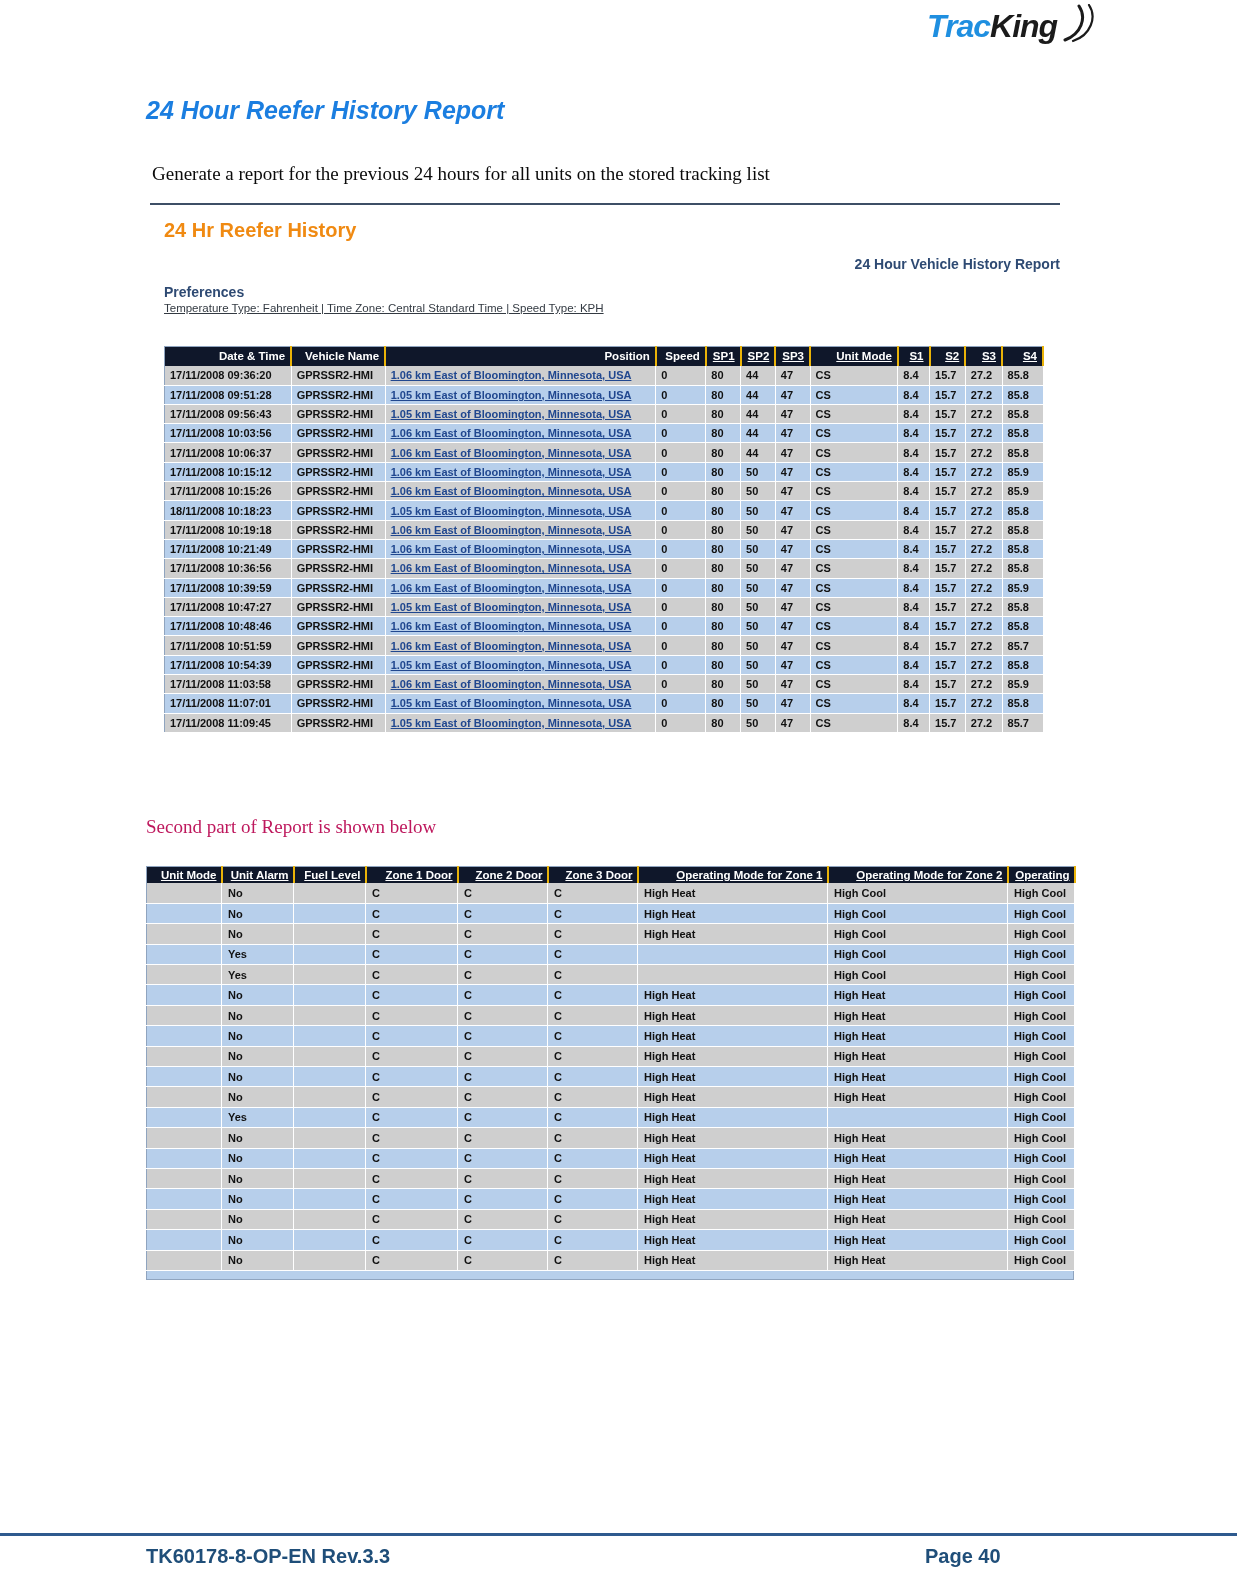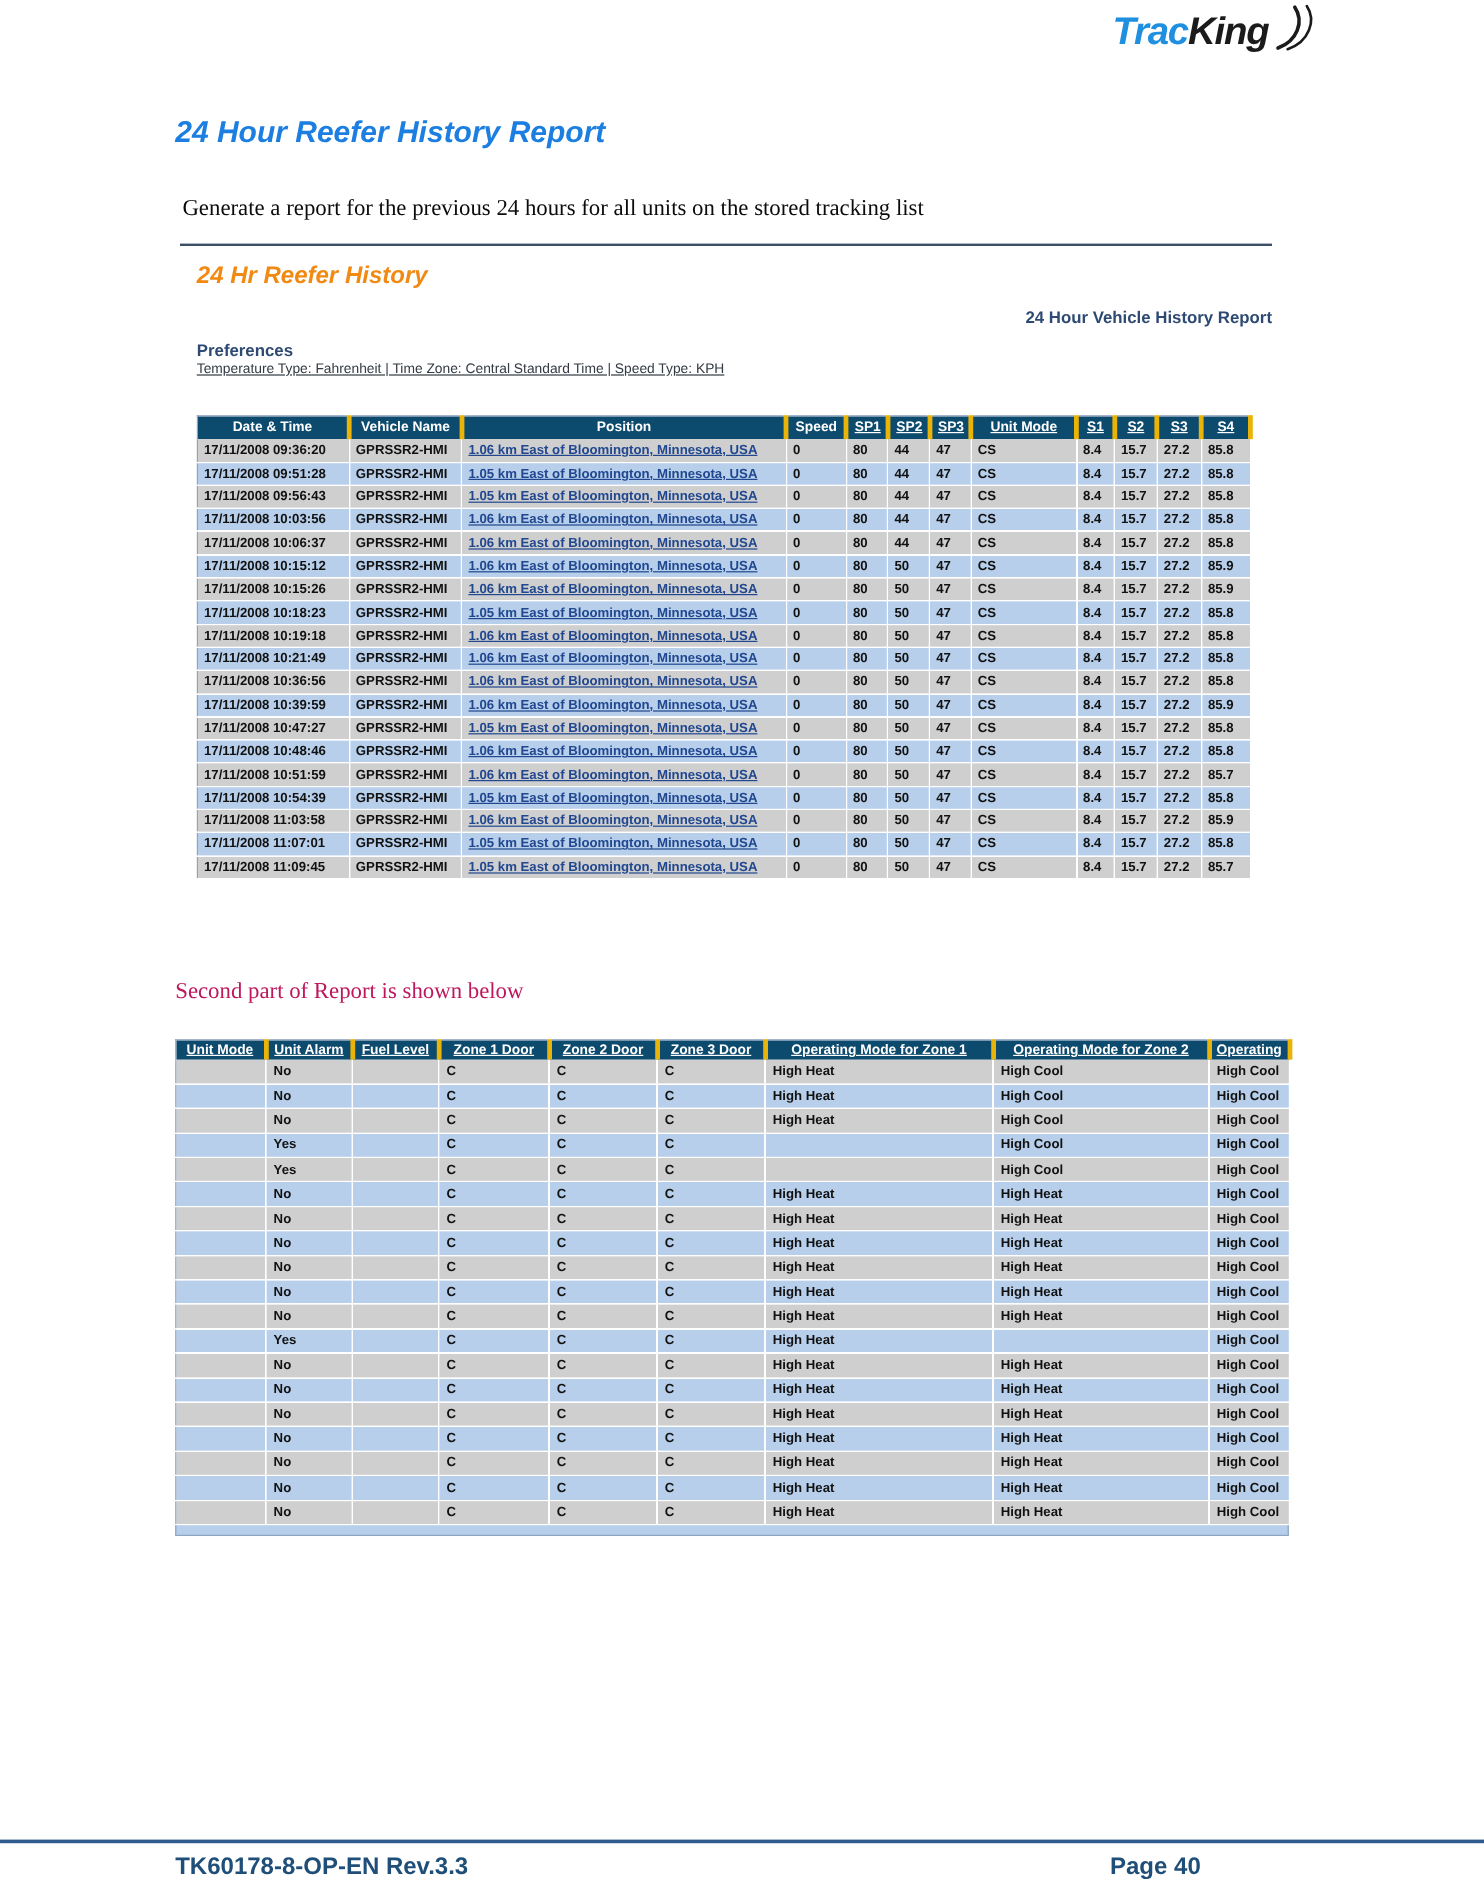--- a/index.html
+++ b/index.html
@@ -56,21 +56,20 @@
     position:absolute; left:150px; top:203px;
     width:910px; height:595px;
     background:#ffffff;
     border-top:2px solid #3d4f66;
     padding:8px 0 0 14px;
   }
   .rep-h1{
     font-family:"Liberation Sans", sans-serif;
     font-size:20px; font-weight:bold; color:#f08a12;
     margin:6px 0 0 0;
-    font-style:italic;
   }
   .rep-h2{
     font-family:"Liberation Sans", sans-serif;
     font-size:14px; font-weight:bold; color:#2e4a73;
     margin:14px 0 0 0;
     text-align:right;
   }
   .rep-h3{
     font-family:"Liberation Sans", sans-serif;
     font-size:14px; font-weight:bold; color:#2e4a73;
@@ -84,27 +83,27 @@
   }
 
   
   table.rpt{
     border-collapse:collapse;
     table-layout:fixed;
     font-family:"Liberation Sans", sans-serif;
     border:1px solid #8fa4bf;
   }
   table.rpt th{
-    background:#0c4a6e;
+    background:#0f172a;
     color:#ffffff;
     font-size:11.5px;
     font-weight:bold;
-    text-align:center;
+    text-align:right;
     padding:3px 5px;
-    border-right:4px solid #eab308;
+    border-right:2px solid #eab308;
     white-space:nowrap;
   }
   table.rpt th span.ul{ text-decoration:underline; }
   table.rpt td{
     font-size:11px;
     font-weight:bold;
     color:#111111;
     padding:2px 5px;
     border-right:1px solid #ffffff;
     border-bottom:1px solid #ffffff;
@@ -305,21 +304,21 @@
           <td>80</td>
           <td>50</td>
           <td>47</td>
           <td>CS</td>
           <td>8.4</td>
           <td>15.7</td>
           <td>27.2</td>
           <td>85.9</td>
         </tr>
         <tr class="odd">
-          <td>17/11/2008 10:18:23</td>
+          <td>18/11/2008 10:18:23</td>
           <td>GPRSSR2-HMI</td>
           <td><a class="pos-link" href="#">1.05 km East of Bloomington, Minnesota, USA</a></td>
           <td>0</td>
           <td>80</td>
           <td>50</td>
           <td>47</td>
           <td>CS</td>
           <td>8.4</td>
           <td>15.7</td>
           <td>27.2</td>

